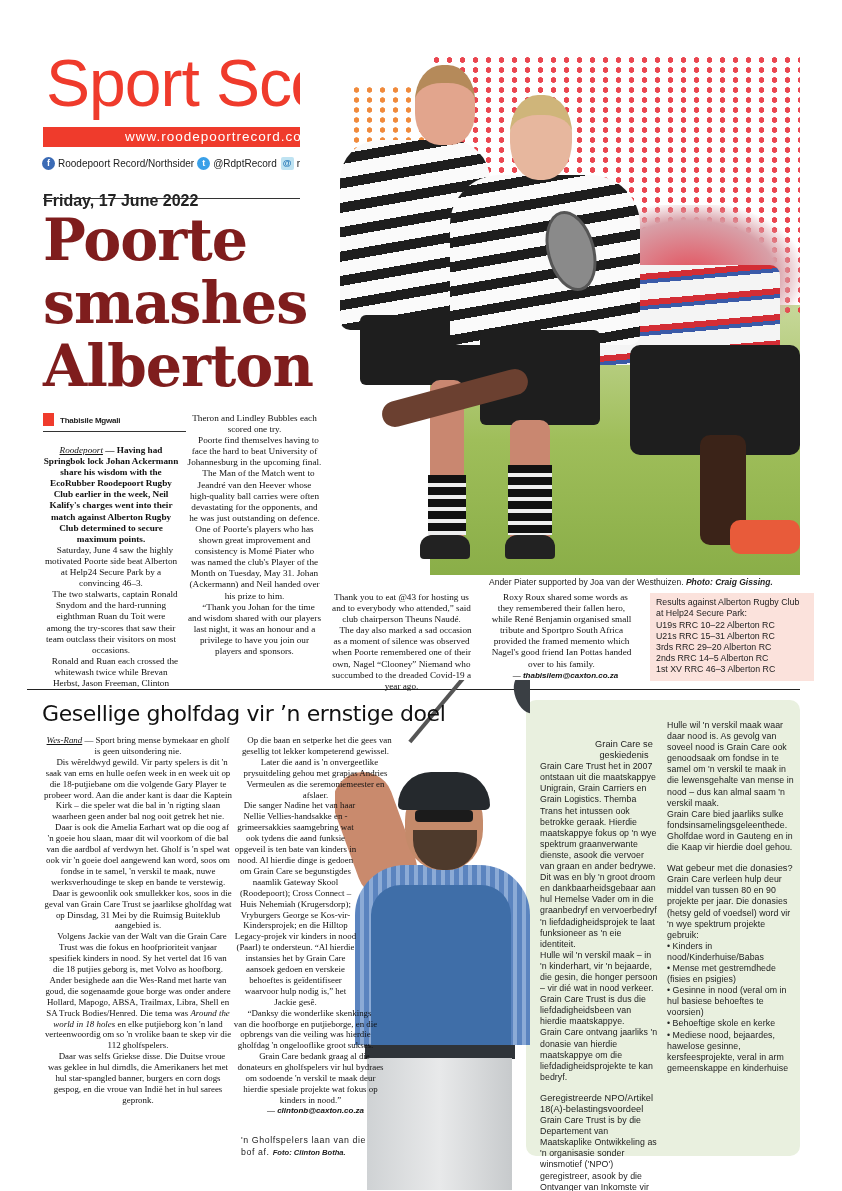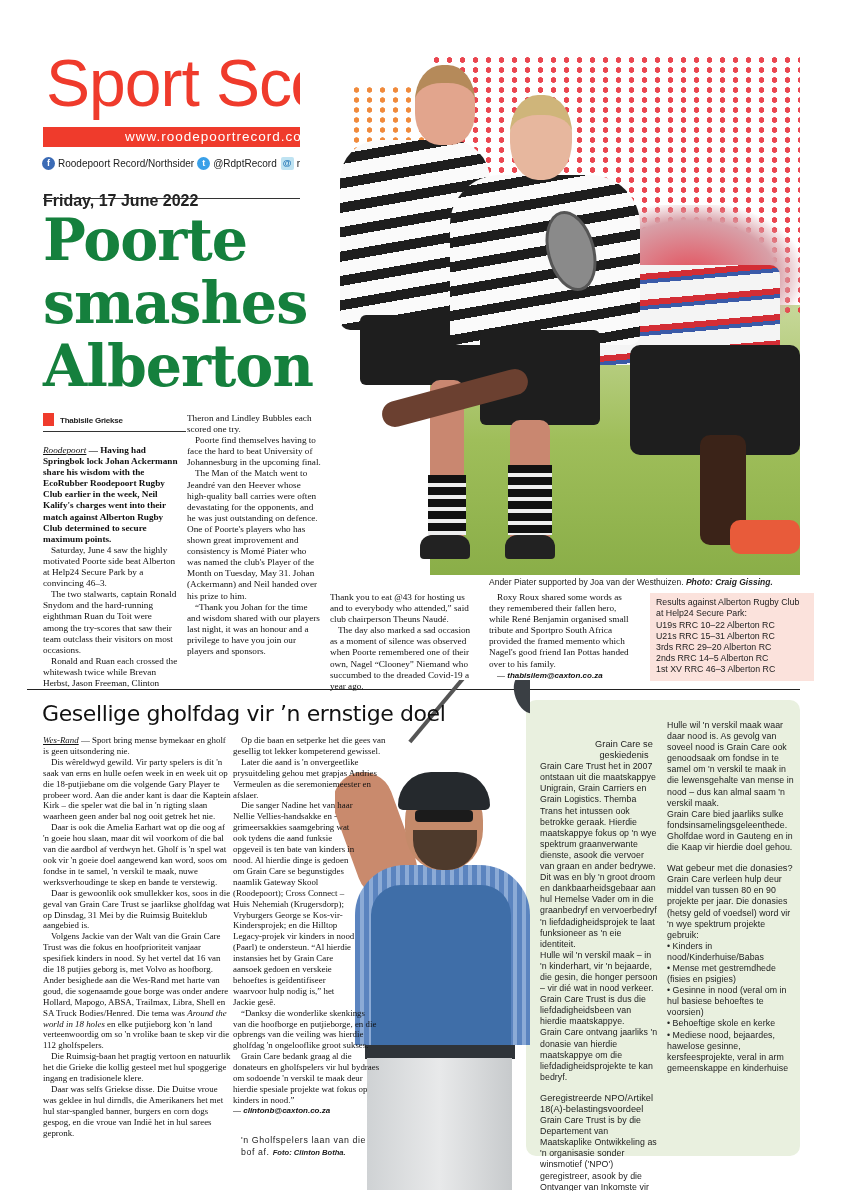--- a/index.html
+++ b/index.html
@@ -46,28 +46,28 @@
   .player3 { position: absolute; left: 250px; top: 210px; width: 250px; height: 300px; }
   .p3-body { position: absolute; left: 10px; top: 0; width: 220px; height: 100px; background: repeating-linear-gradient(175deg, #f4f4f4 0 16px, #d32d35 16px 22px, #3a5aa8 22px 26px); border-radius: 40px 10px 10px 40px; }
   .p3-shorts { position: absolute; left: 80px; top: 80px; width: 170px; height: 110px; background: #1e1e1e; border-radius: 10px; }
   .p3-leg { position: absolute; left: 150px; top: 170px; width: 46px; height: 110px; background: #3b2318; border-radius: 10px; }
   .p3-sock { position: absolute; left: 180px; top: 255px; width: 70px; height: 34px; background: #e85b3a; border-radius: 10px; }
   .arm { position: absolute; height: 26px; background: #6b4030; border-radius: 13px; }
   .photo-caption { position: absolute; left: 489px; top: 577px; font-family: "Liberation Sans", sans-serif; font-size: 8.5px; color: #222; white-space: nowrap; }
   .photo-caption i { font-weight: bold; }
 
   
-  .headline { position: absolute; left: 43px; top: 208px; font-family: "DejaVu Serif", serif; font-weight: bold; font-size: 57px; line-height: 63px; color: #15803d; letter-spacing: -1px; }
+  .headline { position: absolute; left: 43px; top: 208px; font-family: "DejaVu Serif", serif; font-weight: bold; font-size: 57px; line-height: 63px; color: #7f1d1d; letter-spacing: -1px; }
   .byline-wrap { position: absolute; left: 43px; top: 413px; width: 143px; height: 19px; border-bottom: 1px solid #333; }
   .byline-sq { position: absolute; left: 0; top: 0; width: 11px; height: 13px; background: #ef3b2c; }
   .byline { position: absolute; left: 17px; top: 3px; font-family: "Liberation Sans", sans-serif; font-weight: bold; font-size: 8px; letter-spacing: -0.2px; color: #222; }
 
   
   .col { position: absolute; font-size: 9.2px; line-height: 11.1px; color: #111; text-align: left; }
-  .col p { text-indent: 8px; }
+  .col p { text-indent: 8px; text-align: center; }
   .col p.noindent { text-indent: 0; }
   .col .lead { font-weight: bold; }
   .col .dl { font-style: italic; font-weight: normal; text-decoration: underline; }
   .col .email { font-family: "Liberation Sans", sans-serif; font-style: italic; font-weight: bold; font-size: 8px; text-indent: 8px; }
   .col-1 { left: 43px; top: 445px; width: 136px; }
   .col-2 { left: 187px; top: 413px; width: 135px; }
   .col-3 { left: 330px; top: 592px; width: 143px; }
   .col-4 { left: 489px; top: 592px; width: 145px; }
 
   
@@ -163,21 +163,21 @@
   <i>Photo: Craig Gissing.</i>
 </div>
 
 <div class="headline">
   <div>Poorte</div>
   <div>smashes</div>
   <div>Alberton</div>
 </div>
 <div class="byline-wrap">
   <div class="byline-sq"></div>
-  <div class="byline">Thabisile Griekse</div>
+  <div class="byline">Thabisile Mgwali</div>
 </div>
 
 <div class="col col-1">
   <p class="noindent lead"><span class="dl">Roodepoort</span><span> — Having had Springbok lock Johan Ackermann share his wisdom with the EcoRubber Roodepoort Rugby Club earlier in the week, Neil Kalify's charges went into their match against Alberton Rugby Club determined to secure maximum points.</span></p>
   <p>Saturday, June 4 saw the highly motivated Poorte side beat Alberton at Help24 Secure Park by a convincing 46–3.</p>
   <p>The two stalwarts, captain Ronald Snydom and the hard-running eighthman Ruan du Toit were among the try-scores that saw their team outclass their visitors on most occasions.</p>
   <p>Ronald and Ruan each crossed the whitewash twice while Brevan Herbst, Jason Freeman, Clinton</p>
 </div>
 <div class="col col-2">
   <p class="noindent">Theron and Lindley Bubbles each scored one try.</p>
@@ -221,21 +221,20 @@
   <div class="g-pants"></div>
 </div>
 
 <div class="golf-headline">Gesellige gholfdag vir ’n ernstige doel</div>
 <div class="col col-g1">
   <p class="noindent"><span class="dl">Wes-Rand</span><span> — Sport bring mense bymekaar en gholf is geen uitsondering nie.</span></p>
   <p>Dis wêreldwyd gewild. Vir party spelers is dit 'n saak van erns en hulle oefen week in en week uit op die 18-putjiebane om die volgende Gary Player te probeer word. Aan die ander kant is daar die Kaptein Kirk – die speler wat die bal in 'n rigting slaan waarheen geen ander bal nog ooit getrek het nie.</p>
   <p>Daar is ook die Amelia Earhart wat op die oog af 'n goeie hou slaan, maar dit wil voorkom of die bal van die aardbol af verdwyn het. Gholf is 'n spel wat ook vir 'n goeie doel aangewend kan word, soos om fondse in te samel, 'n verskil te maak, nuwe werksverhoudinge te skep en bande te verstewig.</p>
   <p>Daar is gewoonlik ook smullekker kos, soos in die geval van Grain Care Trust se jaarlikse gholfdag wat op Dinsdag, 31 Mei by die Ruimsig Buiteklub aangebied is.</p>
   <p><span>Volgens Jackie van der Walt van die Grain Care Trust was die fokus en hoofprioriteit vanjaar spesifiek kinders in nood. Sy het vertel dat 16 van die 18 putjies geborg is, met Volvo as hoofborg. Ander besighede aan die Wes-Rand met harte van goud, die sogenaamde goue borge was onder andere Hollard, Mapogo, ABSA, Trailmax, Libra, Shell en SA Truck Bodies/Henred. Die tema was </span><i>Around the world in 18 holes</i><span> en elke putjieborg kon 'n land verteenwoordig om so 'n vrolike baan te skep vir die 112 gholfspelers.</span></p>
-  <p>Die Ruimsig-baan het pragtig vertoon en natuurlik het die Grieke die kollig gesteel met hul spoggerige ingang en tradisionele klere.</p>
   <p>Daar was selfs Griekse disse. Die Duitse vroue was geklee in hul dirndls, die Amerikaners het met hul star-spangled banner, burgers en corn dogs gespog, en die vroue van Indië het in hul sarees gepronk.</p>
 </div>
 <div class="col col-g2">
   <p>Op die baan en setperke het die gees van gesellig tot lekker kompeterend gewissel.</p>
   <p>Later die aand is 'n onvergeetlike prysuitdeling gehou met grapjas Andries Vermeulen as die seremoniemeester en afslaer.</p>
   <p style="padding-right:40px;">Die sanger Nadine het van haar Nellie Vellies-handsakke en -grimeersakkies saamgebring wat ook tydens die aand funksie opgeveil is ten bate van kinders in nood. Al hierdie dinge is gedoen om Grain Care se begunstigdes naamlik Gateway Skool (Roodepoort); Cross Connect – Huis Nehemiah (Krugersdorp); Vryburgers George se Kos-vir-Kindersprojek; en die Hilltop Legacy-projek vir kinders in nood (Paarl) te ondersteun. “Al hierdie instansies het by Grain Care aansoek gedoen en verskeie behoeftes is geïdentifiseer waarvoor hulp nodig is,” het Jackie gesê.</p>
   <p style="padding-right:20px;">“Danksy die wonderlike skenkings van die hoofborge en putjieborge, en die opbrengs van die veiling was hierdie gholfdag 'n ongelooflike groot sukses.</p>
   <p style="padding-right:10px;">Grain Care bedank graag al die donateurs en gholfspelers vir hul bydraes om sodoende 'n verskil te maak deur hierdie spesiale projekte wat fokus op kinders in nood.”</p>
   <p class="email noindent">— clintonb@caxton.co.za</p>
 </div>

